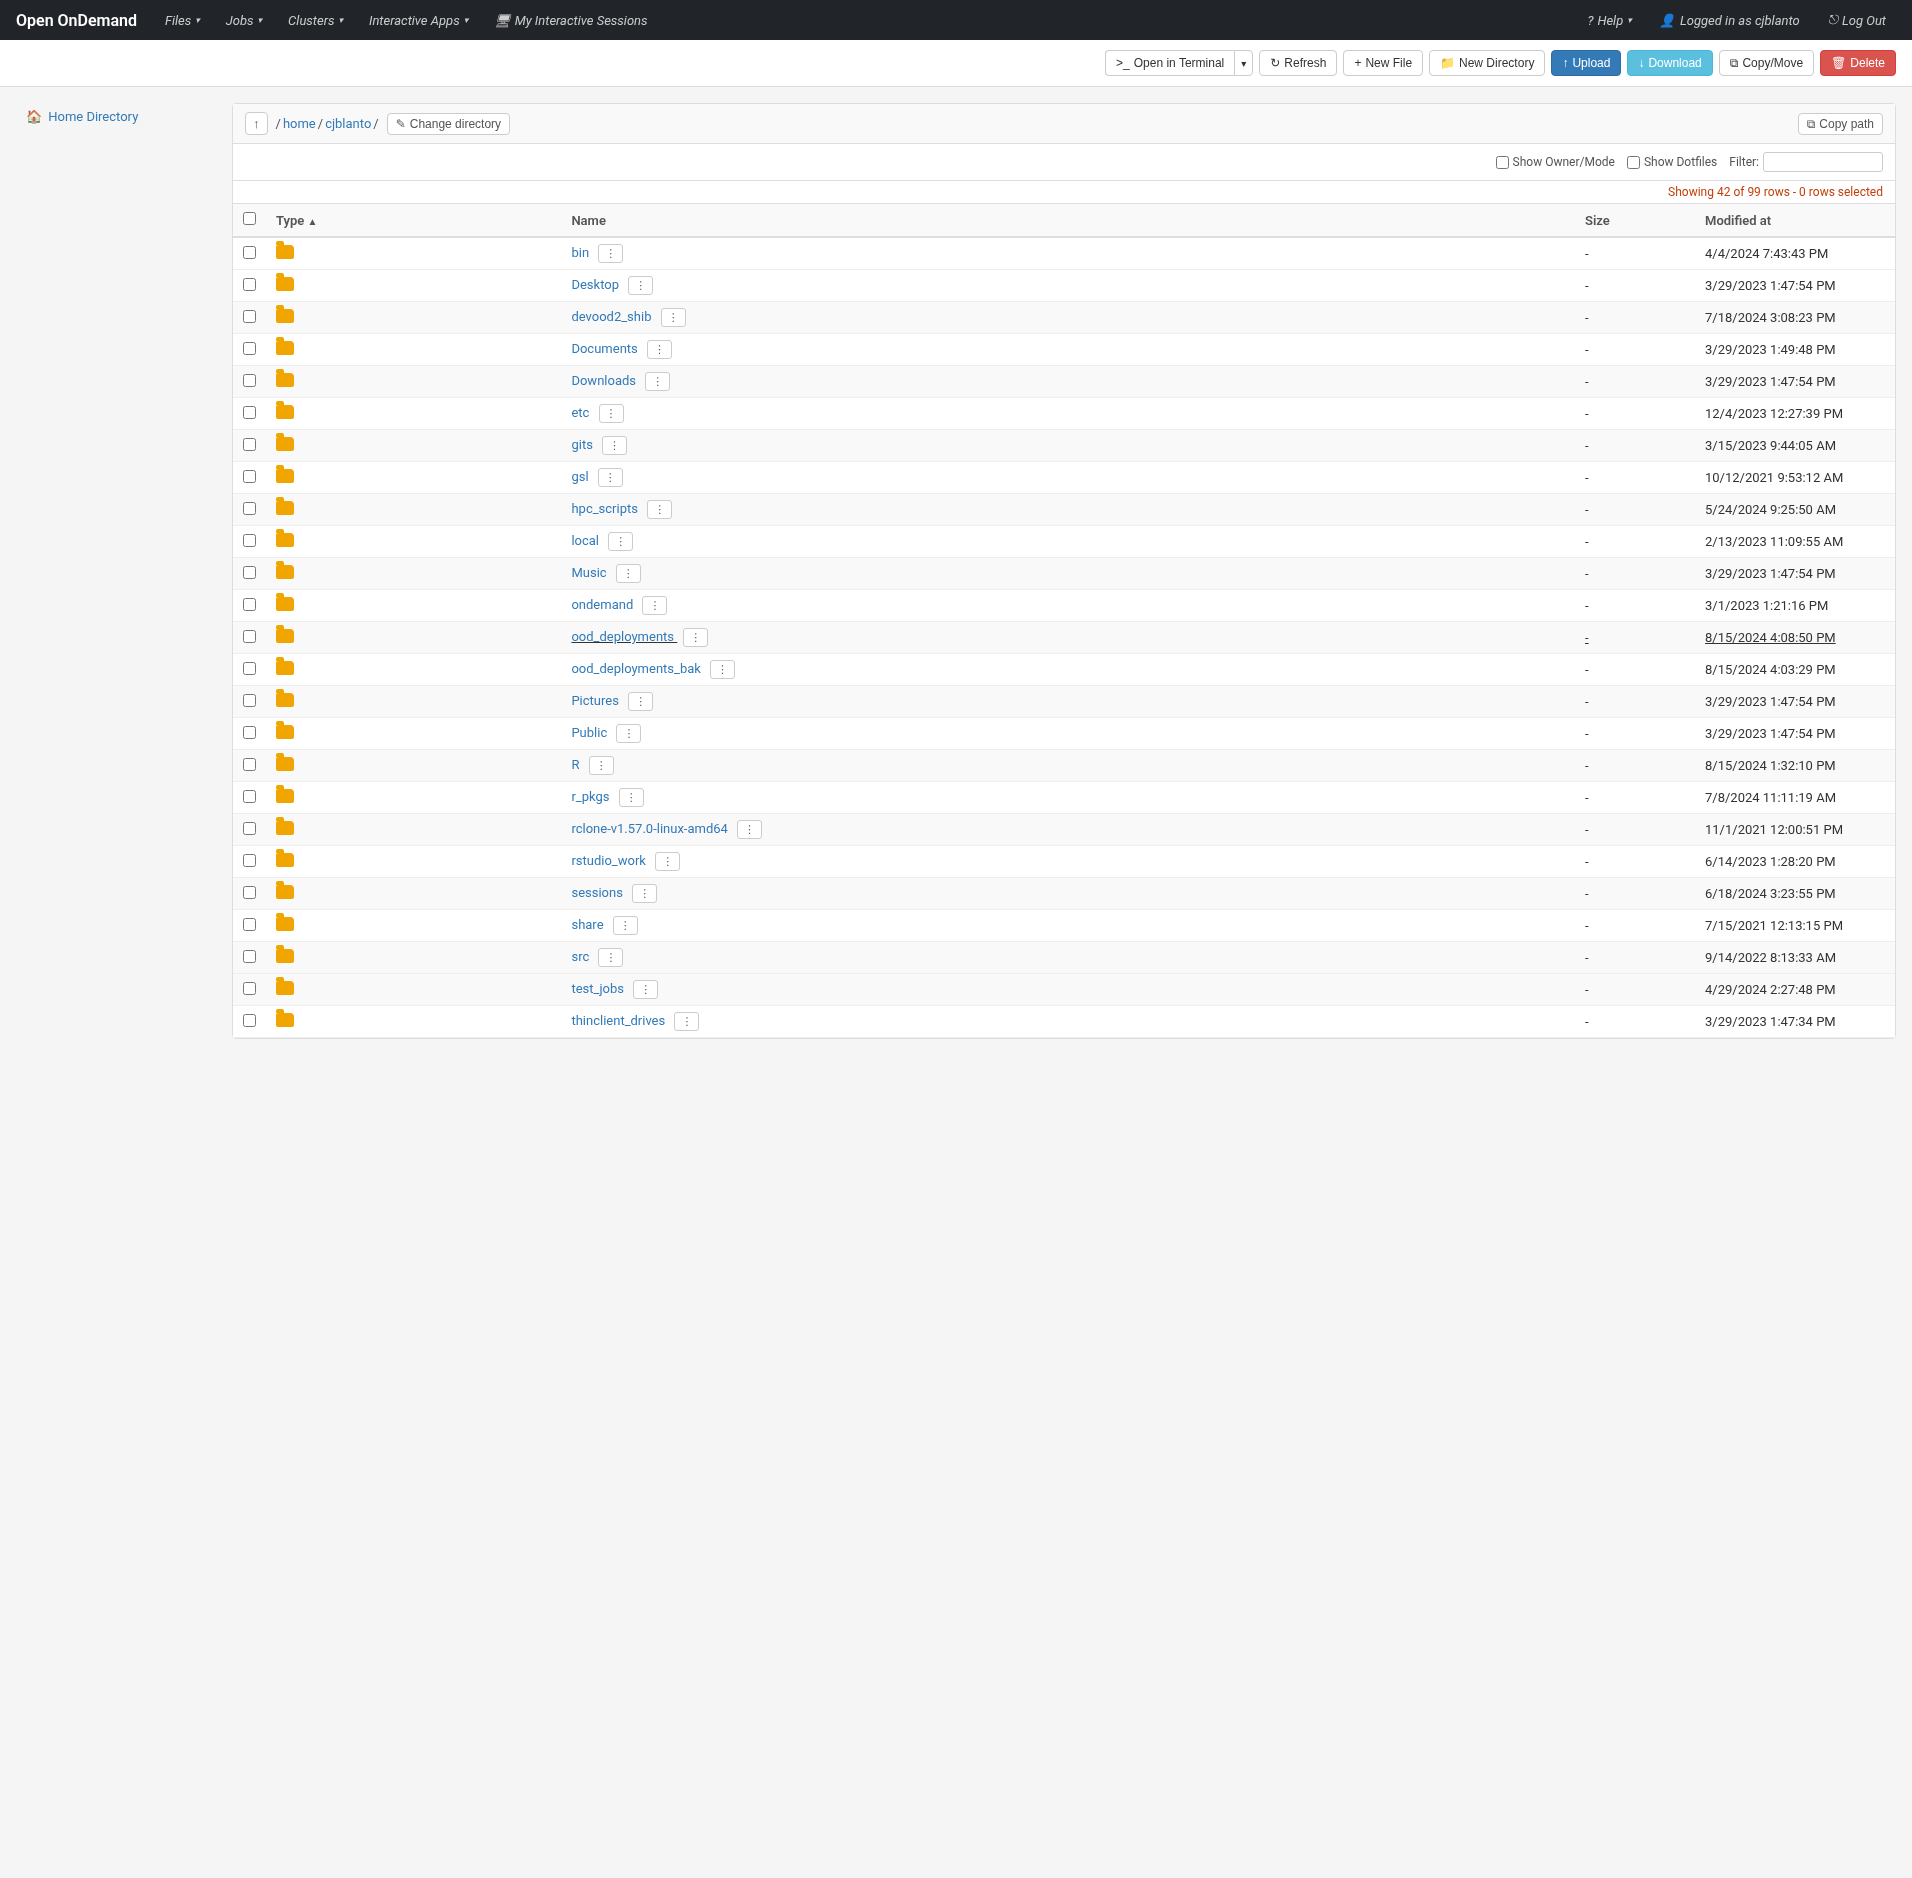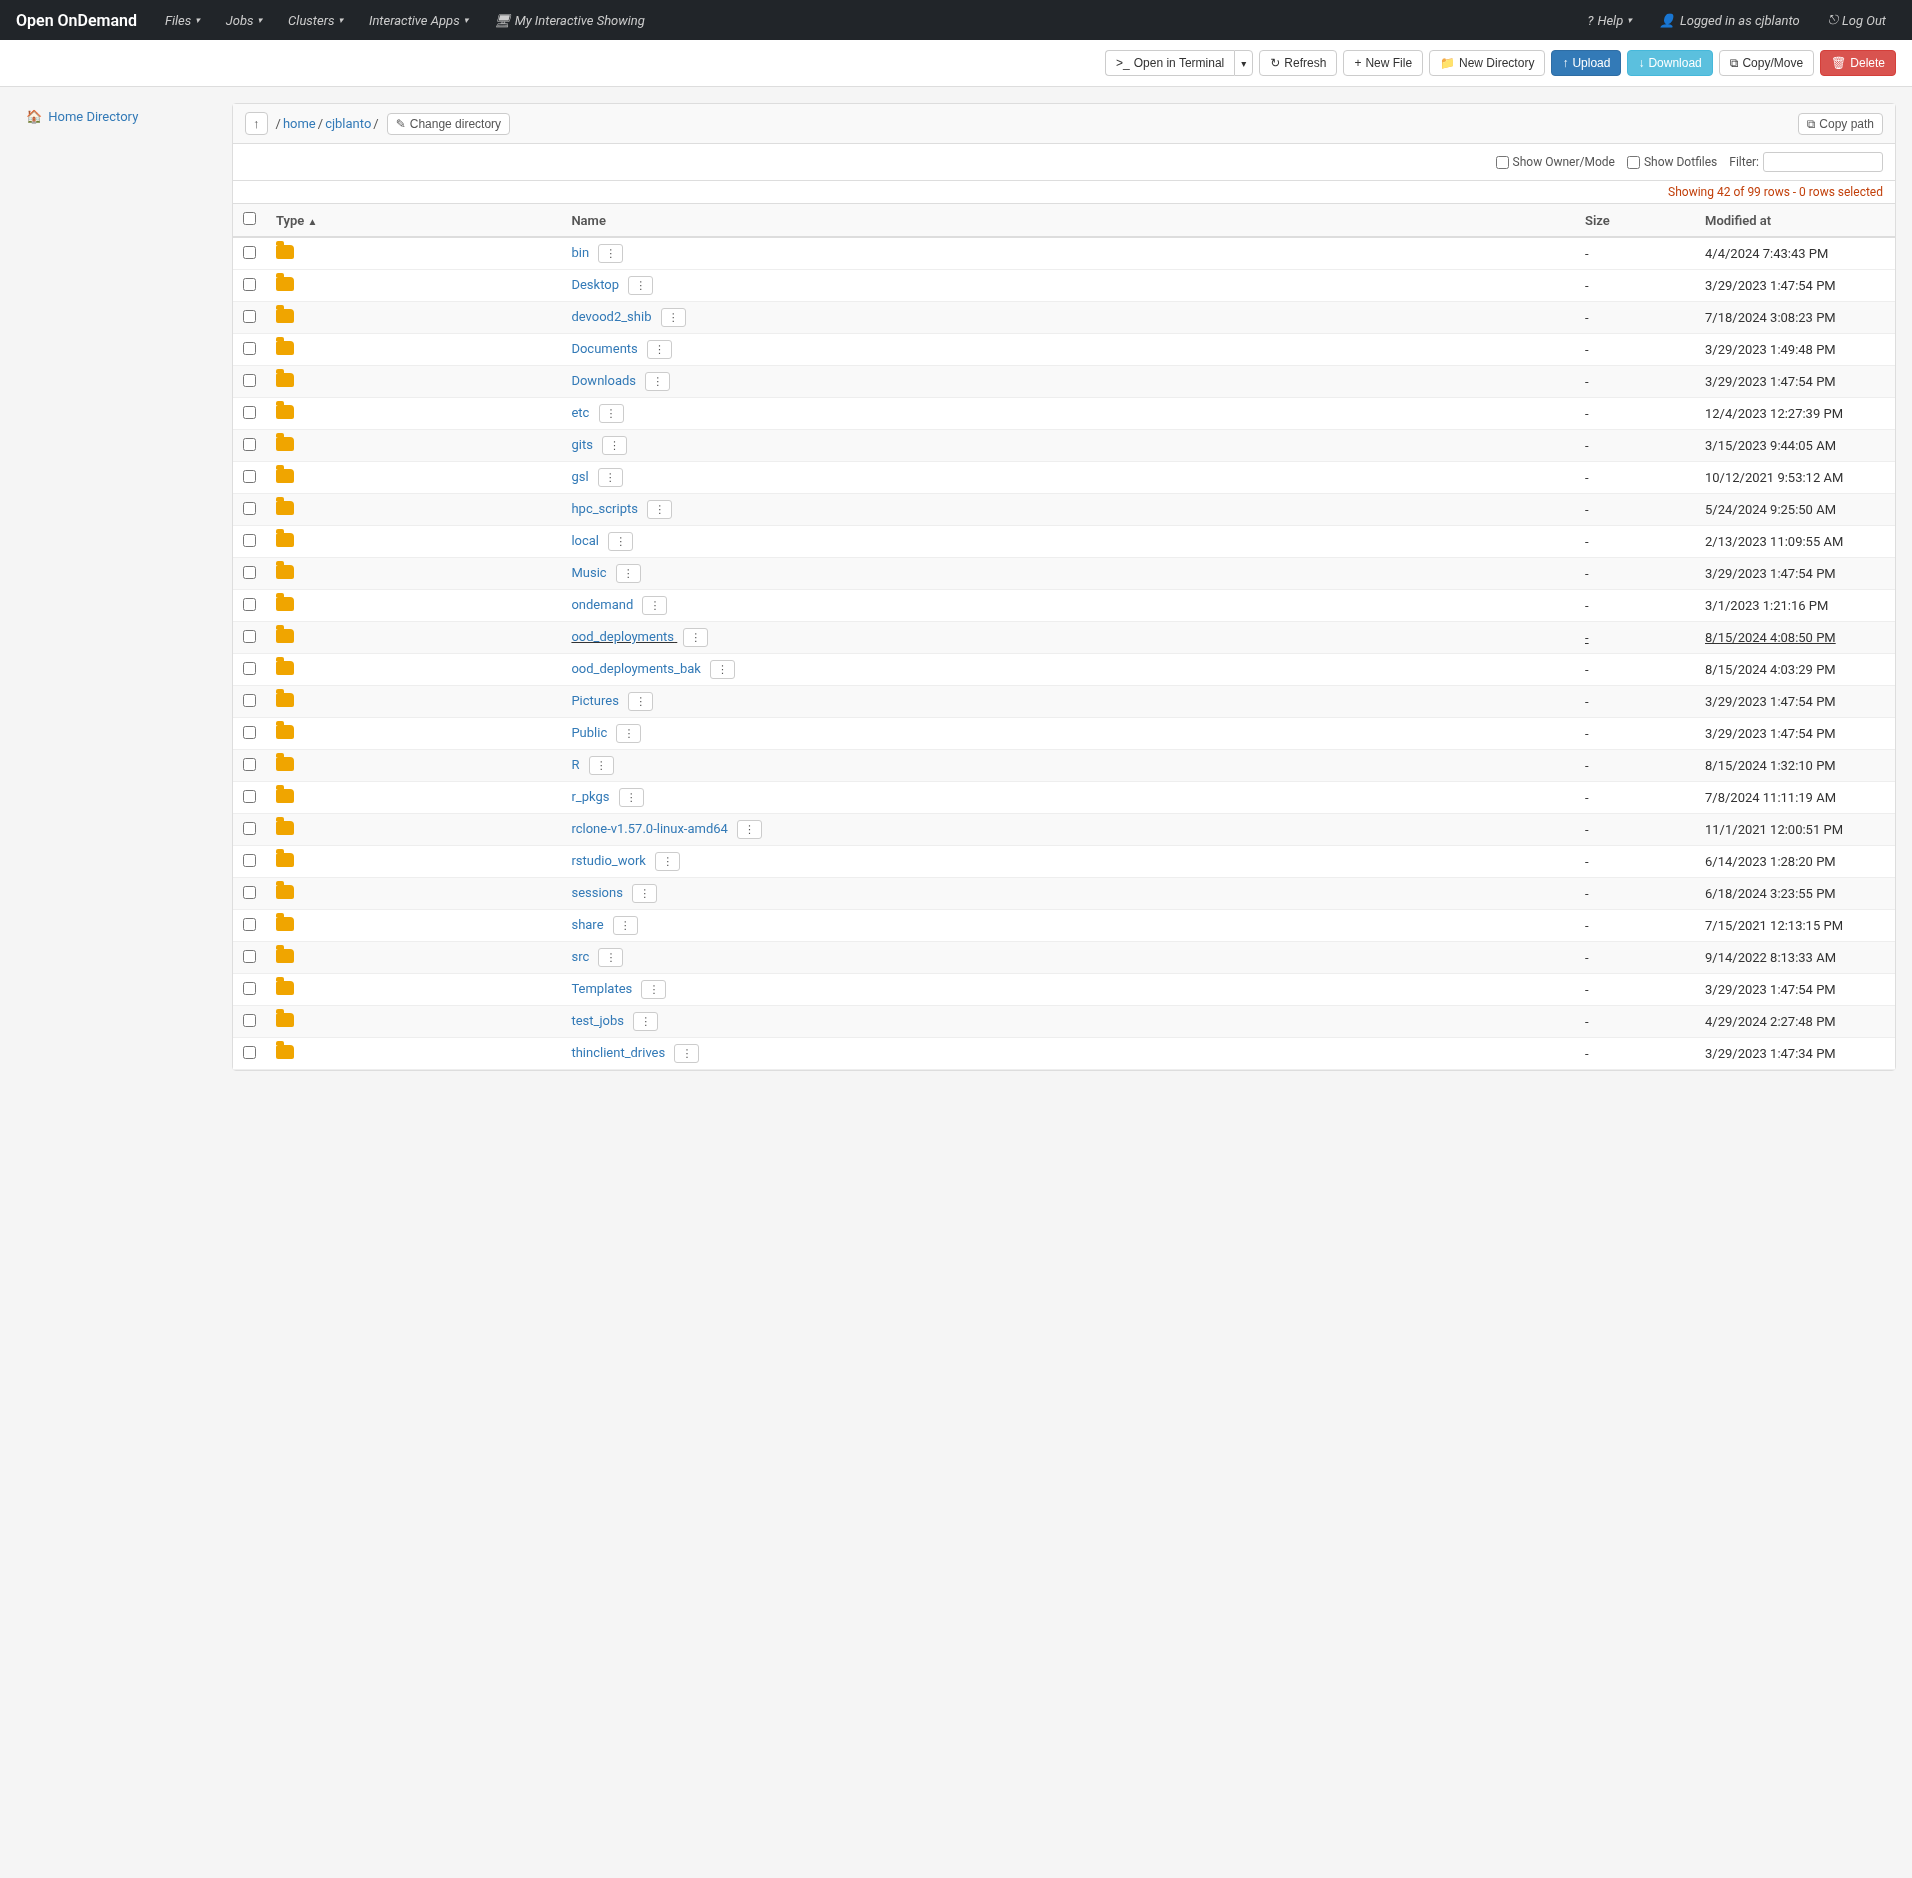--- a/index.html
+++ b/index.html
@@ -286,21 +286,21 @@
   <div class="nav-item">
     <span>Clusters</span>
     <span class="caret">▾</span>
   </div>
   <div class="nav-item">
     <span>Interactive Apps</span>
     <span class="caret">▾</span>
   </div>
   <div class="nav-item">
     <span>🖥</span>
-    <span>My Interactive Showing</span>
+    <span>My Interactive Sessions</span>
   </div>
 
   <div class="nav-right">
     <div class="nav-item">
       <span>?</span>
       <span>Help</span>
       <span class="caret">▾</span>
     </div>
     <div class="nav-item">
       <span>👤</span>
@@ -740,34 +740,20 @@
       <td>
         <span class="folder-icon"></span>
       </td>
       <td class="name-cell">
         <a href="#">src</a>
         <button class="action-btn" style="margin-left:6px;">⋮</button>
       </td>
       <td>-</td>
       <td>9/14/2022 8:13:33 AM</td>
     </tr>
-          <tr style="background: rgb(255, 255, 255);">
-      <td>
-        <input type="checkbox" style="">
-      </td>
-      <td>
-        <span class="folder-icon"></span>
-      </td>
-      <td class="name-cell">
-        <a href="#">Templates</a>
-        <button class="action-btn" style="margin-left:6px;">⋮</button>
-      </td>
-      <td>-</td>
-      <td>3/29/2023 1:47:54 PM</td>
-    </tr>
           <tr style="background: rgb(249, 249, 249);">
       <td>
         <input type="checkbox" style="">
       </td>
       <td>
         <span class="folder-icon"></span>
       </td>
       <td class="name-cell">
         <a href="#">test_jobs</a>
         <button class="action-btn" style="margin-left:6px;">⋮</button>

